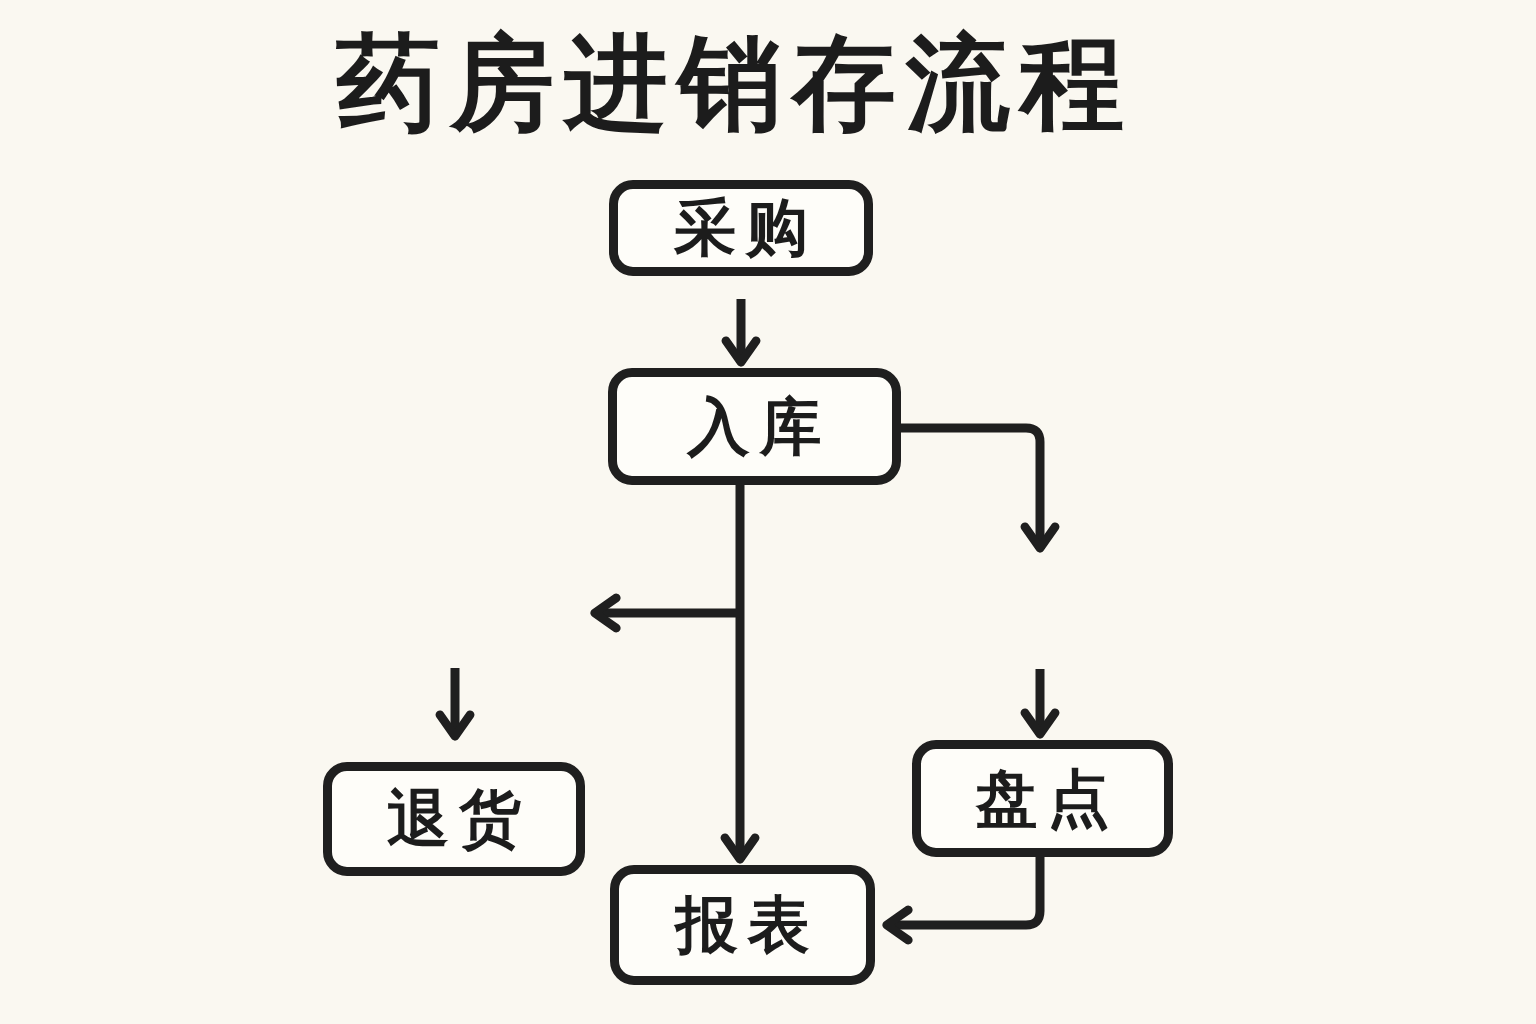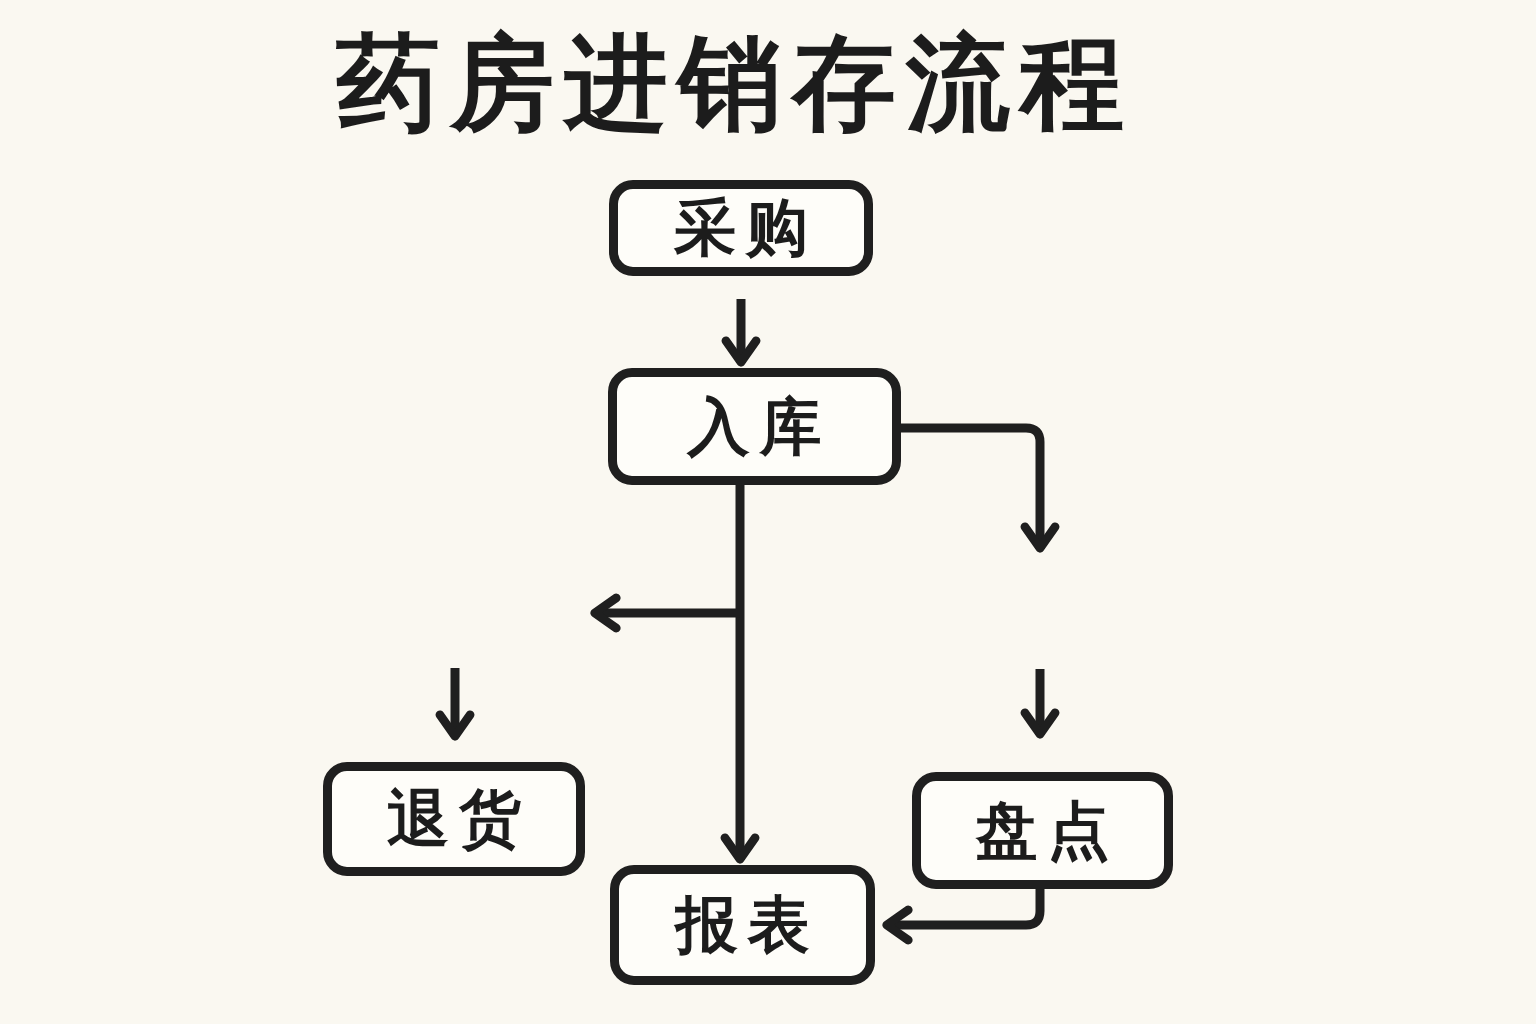--- a/index.html
+++ b/index.html
@@ -51,21 +51,21 @@
     letter-spacing: 10px;
     text-indent: 10px;
     white-space: nowrap;
   }
   .n-caigou   { left: 609px; top: 180px; width: 264px; height: 96px; }
   .n-ruku     { left: 608px; top: 368px; width: 293px; height: 117px; }
   .n-xiaoshou { left: 322px; top: 555px; width: 261px; height: 113px; }
   .n-tuihuo   { left: 323px; top: 742px; width: 262px; height: 114px; margin-top: 20px; }
   .n-kucun    { left: 892px; top: 555px; width: 298px; height: 114px;
                 font-size: 57px; letter-spacing: 3px; text-indent: 3px; }
-  .n-pandian  { left: 912px; top: 740px; width: 261px; height: 117px; margin-top: 32px; }
+  .n-pandian  { left: 912px; top: 740px; width: 261px; height: 117px; }
   .n-baobiao  { left: 610px; top: 865px; width: 265px; height: 120px; justify-content: center; }
 </style>
 </head>
 <body>
 
 <div class="canvas">
 
   <div class="title">药房进销存流程</div>
 
   <svg class="edges" viewBox="0 0 1536 1024" xmlns="http://www.w3.org/2000/svg">

